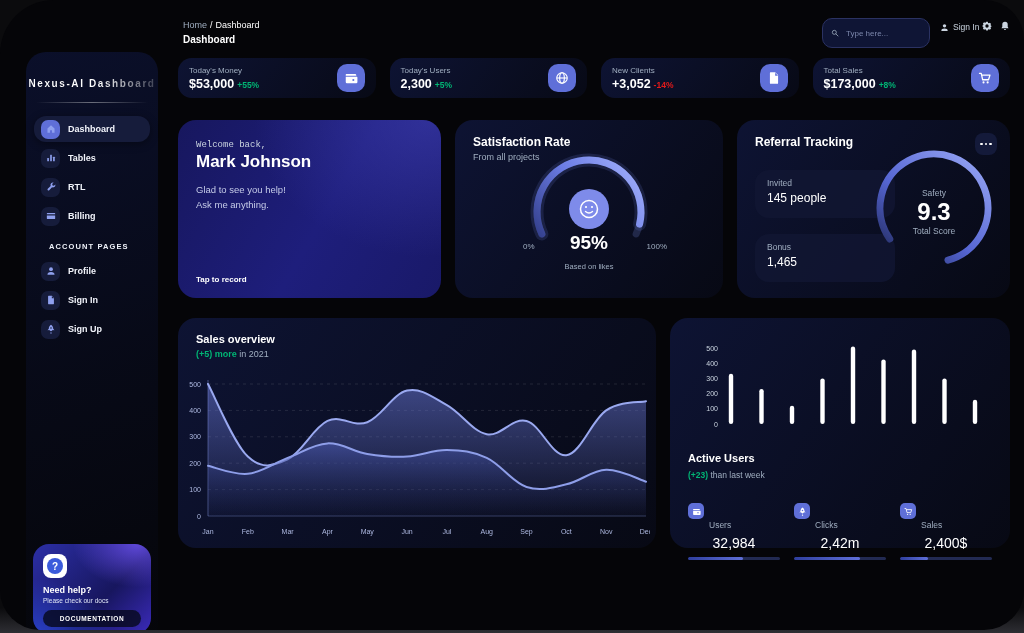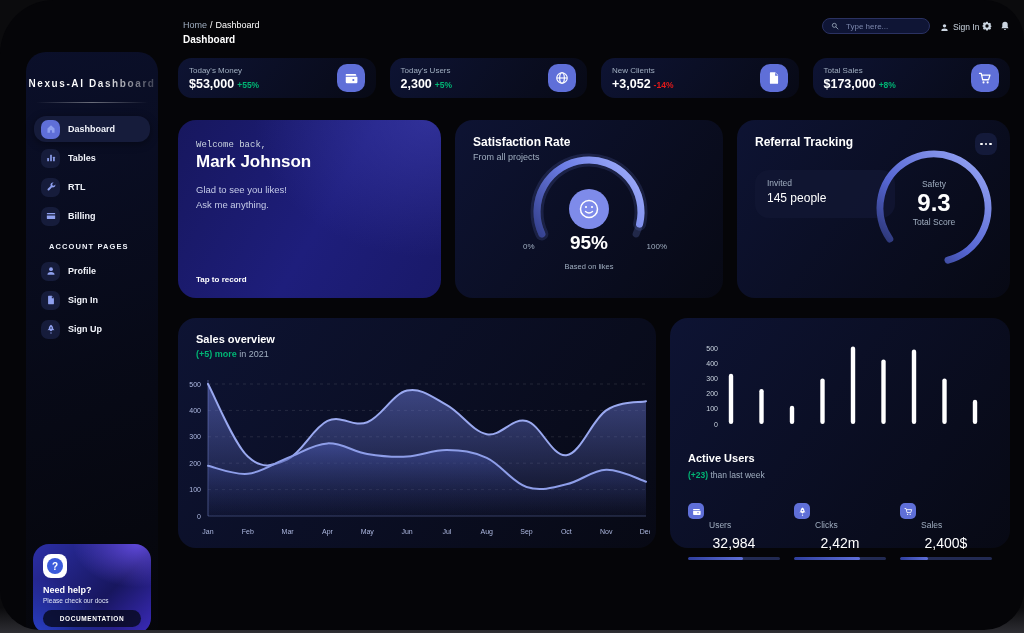--- a/index.html
+++ b/index.html
@@ -35,21 +35,21 @@
   .help-title{margin-top:7px;font-size:9px;font-weight:bold;color:#fff;}
   .help-sub{margin-top:2px;font-size:6.5px;color:#dde3f5;}
   .help-btn{margin-top:6px;width:100%;height:17px;border:none;border-radius:9px;background:rgba(6,9,28,0.8);
     color:#fff;font-size:6.5px;font-weight:bold;letter-spacing:0.6px;font-family:inherit;cursor:pointer;}
 
   
   .breadcrumb{position:absolute;left:183px;top:20px;font-size:9px;color:#a0aec0;}
   .breadcrumb .cur{color:#fff;}
   .breadcrumb .sep{color:#fff;margin:0 3px;}
   .page-title{position:absolute;left:183px;top:34px;font-size:10px;font-weight:600;color:#fff;}
-  .search{position:absolute;left:822px;top:18px;width:108px;height:16px;border-radius:10px;
+  .search{position:absolute;left:822px;top:18px;width:108px;height:30px;border-radius:10px;
     border:1px solid #2b3262;background:#0f1535;display:flex;align-items:center;gap:5px;padding:0 8px;box-sizing:border-box;}
   .search input{flex:1;min-width:0;background:transparent;border:none;outline:none;color:#e2e8f0;font-size:8px;font-family:inherit;}
   .search input::placeholder{color:#7b86ab;}
   .signin{position:absolute;left:940px;top:18px;height:18px;display:flex;align-items:center;gap:4px;
     color:#cbd5e0;font-size:8.5px;cursor:pointer;}
   .top-ic{position:absolute;top:21px;color:#cbd5e0;cursor:pointer;}
 
   
   .card{position:absolute;border-radius:18px;
     background:linear-gradient(127deg,rgba(14,20,53,0.96) 0%,rgba(10,14,35,0.45) 100%);}
@@ -82,21 +82,21 @@
 
   .referral{left:737px;top:120px;width:273px;height:178px;}
   .menu-btn{position:absolute;right:13px;top:13px;width:22px;height:22px;border-radius:8px;background:#141a3a;
     display:flex;align-items:center;justify-content:center;gap:2px;cursor:pointer;}
   .menu-btn i{width:2.4px;height:2.4px;border-radius:50%;background:#fff;}
   .ref-box{position:absolute;left:18px;width:140px;height:48px;border-radius:14px;background:rgba(17,22,51,0.8);
     padding:8px 12px;box-sizing:border-box;}
   .ref-box .lbl{font-size:8.5px;color:#a0aec0;}
   .ref-box .val{font-size:12px;font-weight:normal;color:#fff;margin-top:3px;}
   .ref-gauge{position:absolute;left:127px;top:18px;}
-  .ref-gauge-text{position:absolute;left:127px;top:9px;width:140px;text-align:center;padding-top:50px;box-sizing:border-box;}
+  .ref-gauge-text{position:absolute;left:127px;top:18px;width:140px;text-align:center;padding-top:50px;box-sizing:border-box;}
   .ref-gauge-text .lbl{font-size:8.5px;color:#a0aec0;}
   .ref-gauge-text .val{font-size:24px;font-weight:bold;color:#fff;line-height:28px;}
 
   .sales{left:178px;top:318px;width:478px;height:230px;}
   .sales .sub-hl{color:#01b574;font-weight:bold;}
   .sales-chart{position:absolute;left:8px;top:50px;}
 
   .activity{left:670px;top:318px;width:340px;height:230px;}
   .activity-bars{position:absolute;left:16px;top:14px;}
   .act-title{position:absolute;left:18px;top:134px;font-size:11px;font-weight:bold;color:#fff;}
@@ -312,21 +312,21 @@
               <use href="#i-cart"></use>
             </svg>
           </div>
     </div>
   </div>
 
   <div class="card welcome">
     <div class="greet">Welcome back,</div>
     <div class="name">Mark Johnson</div>
     <div class="msg">
-      <div>Glad to see you likes!</div>
+      <div>Glad to see you help!</div>
       <div>Ask me anything.</div>
     </div>
     <div class="cta">Tap to record</div>
   </div>
 
   <div class="card satisfaction">
     <div class="card-title">Satisfaction Rate</div>
     <div class="card-sub">From all projects</div>
     <svg class="sat-gauge" id="sat-gauge" width="160" height="130" viewBox="0 0 160 130">
       <defs>
@@ -358,20 +358,24 @@
   <div class="card referral">
     <div class="card-title">Referral Tracking</div>
     <div class="menu-btn">
           <i></i>
           <i></i>
           <i></i>
         </div>
     <div class="ref-box" style="top:50px">
       <div class="lbl">Invited</div>
       <div class="val">145 people</div>
+    </div>
+    <div class="ref-box" style="top:114px">
+      <div class="lbl">Bonus</div>
+      <div class="val">1,465</div>
     </div>
     <svg class="ref-gauge" id="ref-gauge" width="140" height="148" viewBox="0 0 140 148">
       <defs>
         <linearGradient id="rgrad" gradientUnits="userSpaceOnUse" x1="14" y1="132" x2="120" y2="10">
           <stop offset="0" stop-color="#161d44"></stop>
               <stop offset="0.45" stop-color="#5565d2"></stop>
               <stop offset="1" stop-color="#9dacf8"></stop>
         </linearGradient>
       </defs>
     <path d="M 25.765789608394428 100.97312756295648 A 54 54 0 1 1 83.97622843553611 122.15999461960969" fill="none" stroke="url(#rgrad)" stroke-width="7" stroke-linecap="round"></path>

